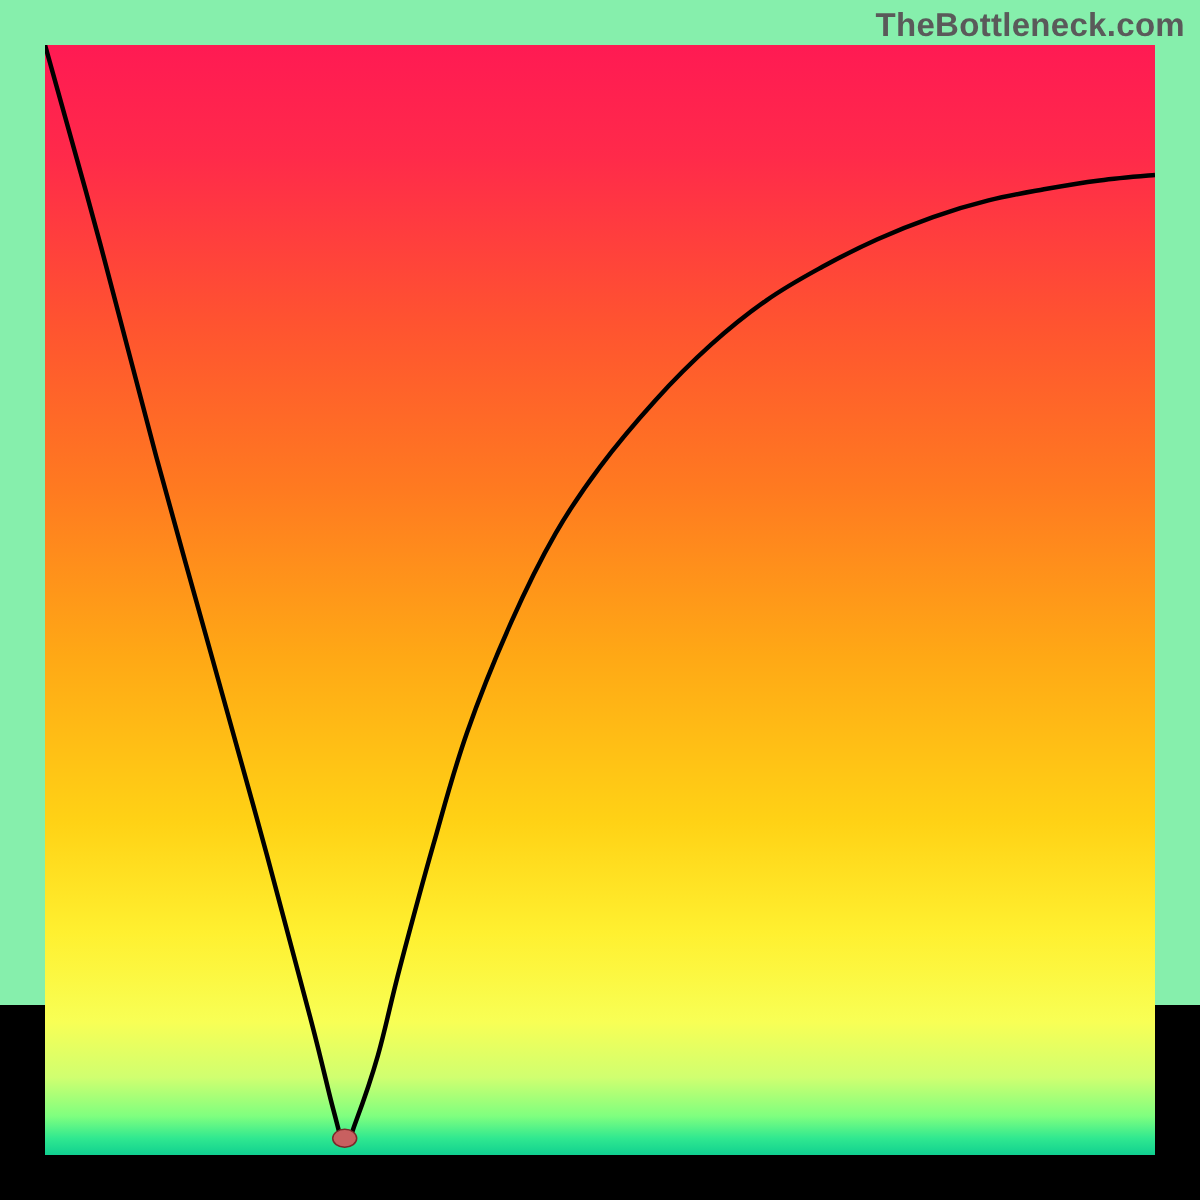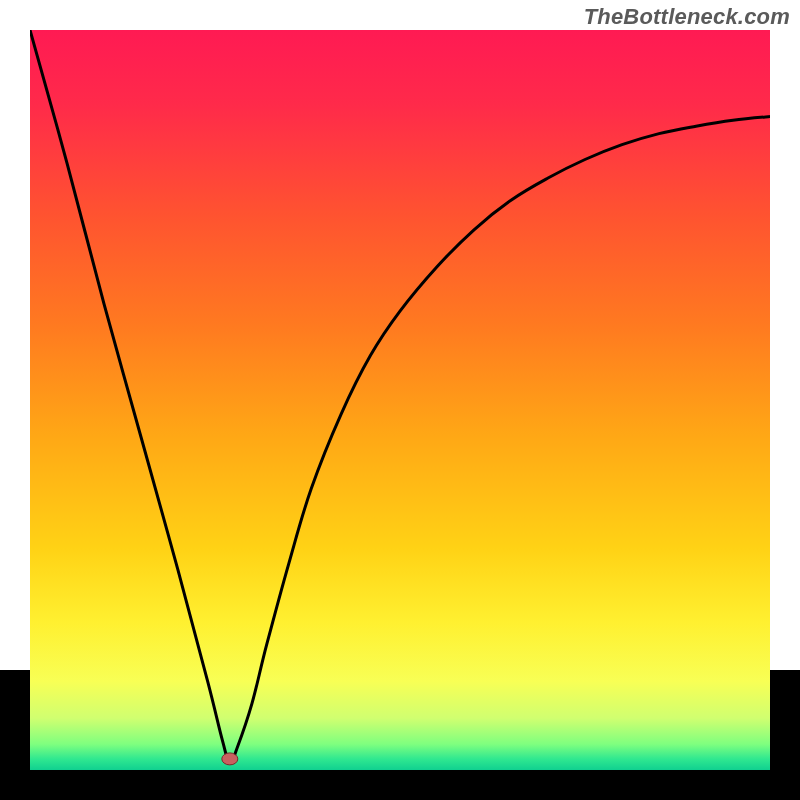--- a/index.html
+++ b/index.html
@@ -8,22 +8,21 @@
     width: 800px;
     height: 800px;
     background: #000;
     overflow: hidden;
     font-family: Arial, Helvetica, sans-serif;
   }
   .frame {
     position: relative;
     width: 800px;
     height: 670px;
-    background: #ffffff;
-    font-style: italic;
+    background: #86efac;
   }
   .watermark {
     position: absolute;
     top: 4px;
     right: 10px;
     color: #5a5a5a;
     font-size: 22px;
     font-weight: bold;
     letter-spacing: 0.2px;
     z-index: 10;

